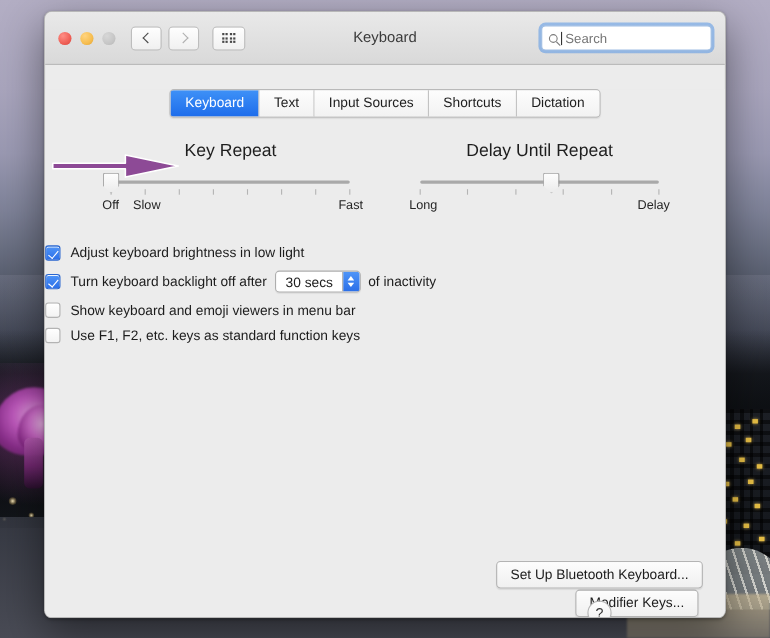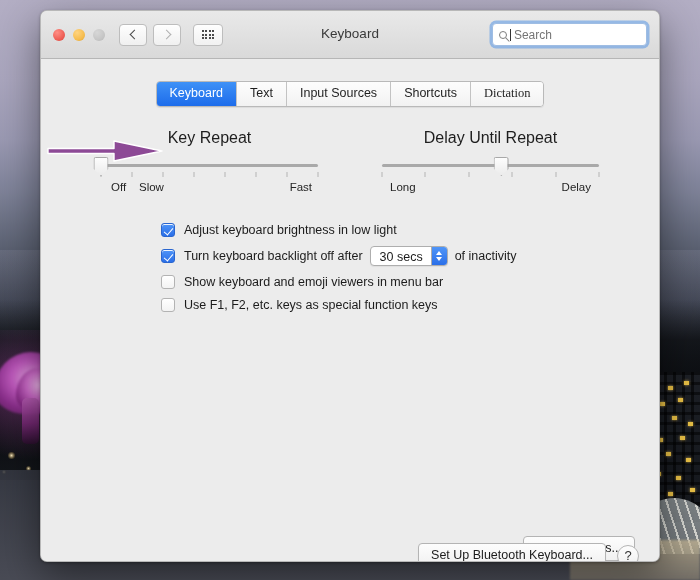--- a/index.html
+++ b/index.html
@@ -204,21 +204,21 @@
     overflow: hidden;
     box-shadow: 0 1px 1px rgba(0,0,0,.07);
   }
   .tab {
     padding: 3px 13px 4px;
     font-size: 12.5px; color: #1e1e1e;
     background: linear-gradient(to bottom, #fdfdfd, #f2f2f2);
     border-right: 1px solid #c3c3c3;
     line-height: 17px;
   }
-  .tab:last-child { border-right: 0; font-family: Liberation Serif, serif; }
+  .tab:last-child { border-right: 0; }
   .tab.active {
     background: linear-gradient(to bottom, #3e91f7, #1d6ceb);
     color: #fff;
   }
 
   
   #sliders {
     display: flex;
     margin-top: 22px;
     padding: 0 28px;
@@ -239,28 +239,28 @@
     position: absolute; top: -4px;
     width: 15px; height: 19px;
     transform: translateX(-50%);
     background: linear-gradient(to bottom, #fdfdfd, #ebebeb);
     border: 1px solid #a8a8a8;
     border-radius: 2px 2px 0 0;
     clip-path: polygon(0% 0%, 100% 0%, 100% 62%, 50% 100%, 0% 62%);
     box-shadow: 0 1px 1px rgba(0,0,0,.18);
   }
   .slider-labels {
-    position: relative; margin: 0 46px; height: 16px; margin-top: 12px;
+    position: relative; margin: 0 28px; height: 16px; margin-top: 12px;
   }
   .slider-labels span {
     position: absolute; font-size: 11.5px; color: #252525; white-space: nowrap;
   }
 
   
-  #options { margin-top: 26px; padding-left: 120px; }
+  #options { margin-top: 26px; }
   .row { display: flex; align-items: center; margin-bottom: 9px; }
   .cbox {
     width: 14px; height: 14px; border-radius: 3px; flex: none;
     border: 1px solid #b3b3b3;
     background: linear-gradient(to bottom, #ffffff, #f3f3f3);
     box-shadow: 0 1px 0 rgba(255,255,255,.9) inset;
     position: relative;
   }
   .cbox.checked {
     background: linear-gradient(to bottom, #4f95f8, #2b6fe8);
@@ -313,21 +313,21 @@
     background: linear-gradient(to bottom, #fdfdfd, #f0f0f0);
     border: 1px solid #b4b4b4;
     border-radius: 4px;
     padding: 3px 12px 4px;
     box-shadow: 0 1px 1px rgba(0,0,0,.08);
     line-height: 16px;
   }
   #modifier-wrap { position: absolute; right: 24px; top: 455px; }
   #bottom-bar {
     position: absolute; right: 20px; bottom: 16px;
-    display: flex; align-items: center; gap: 11px;
+    display: flex; align-items: center; gap: 11px; flex-direction: column;
   }
   .helpbtn {
     width: 22px; height: 22px; border-radius: 50%;
     border: 1px solid #b4b4b4;
     background: linear-gradient(to bottom, #fdfdfd, #f0f0f0);
     font-size: 13px; color: #333;
     display: flex; align-items: center; justify-content: center;
     box-shadow: 0 1px 1px rgba(0,0,0,.08);
   }
 
@@ -508,21 +508,21 @@
           <span class="row-label tail" style="margin-left:0">of inactivity</span>
         </div>
 
         <div class="row">
           <span class="cbox"></span>
           <span class="row-label">Show keyboard and emoji viewers in menu bar</span>
         </div>
 
         <div class="row" style="margin-bottom:1px">
           <span class="cbox"></span>
-          <span class="row-label">Use F1, F2, etc. keys as special function keys</span>
+          <span class="row-label">Use F1, F2, etc. keys as standard function keys</span>
         </div>
 
       </div>
 
       <div id="modifier-wrap">
         <button class="btn">Modifier Keys...</button>
       </div>
 
       <div id="bottom-bar">
         <button class="btn">Set Up Bluetooth Keyboard...</button>

